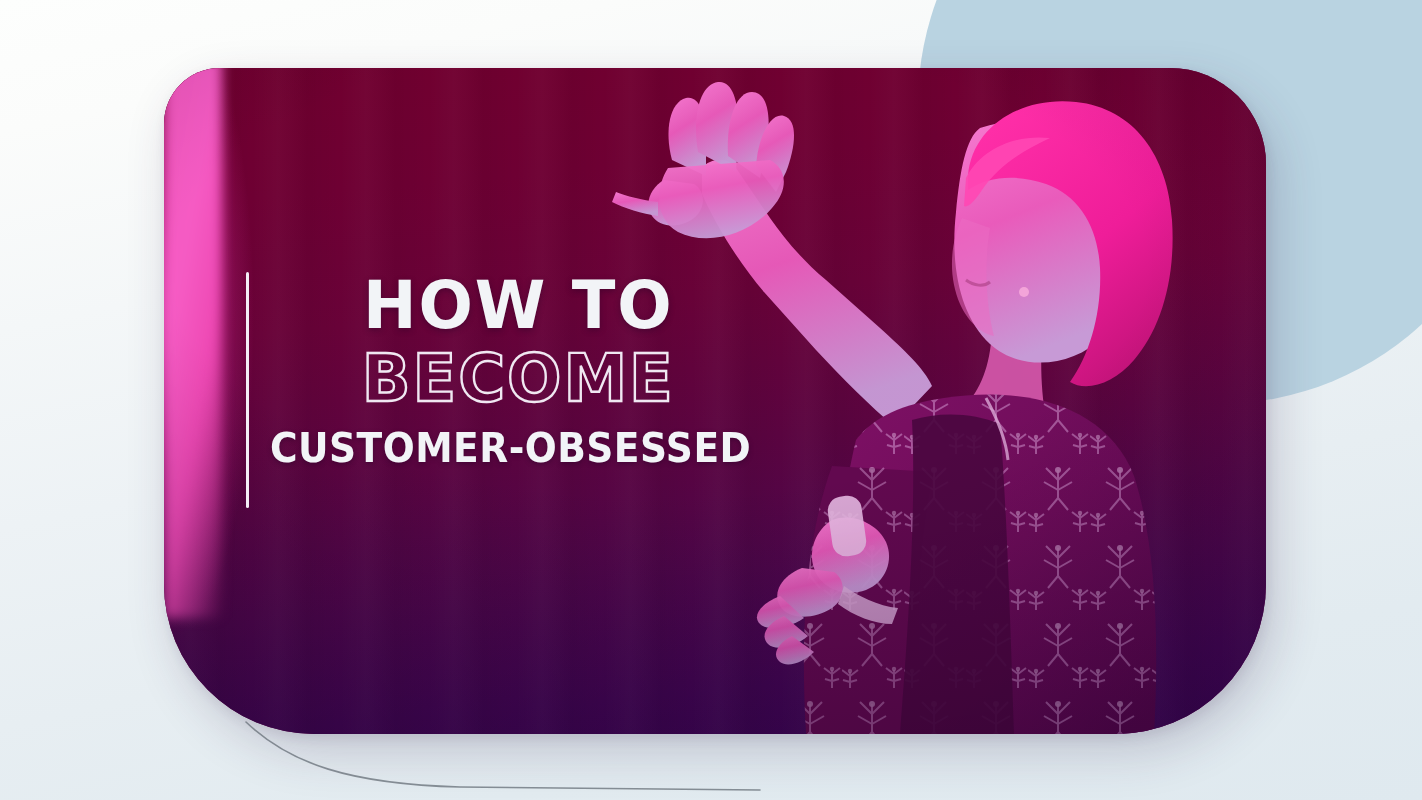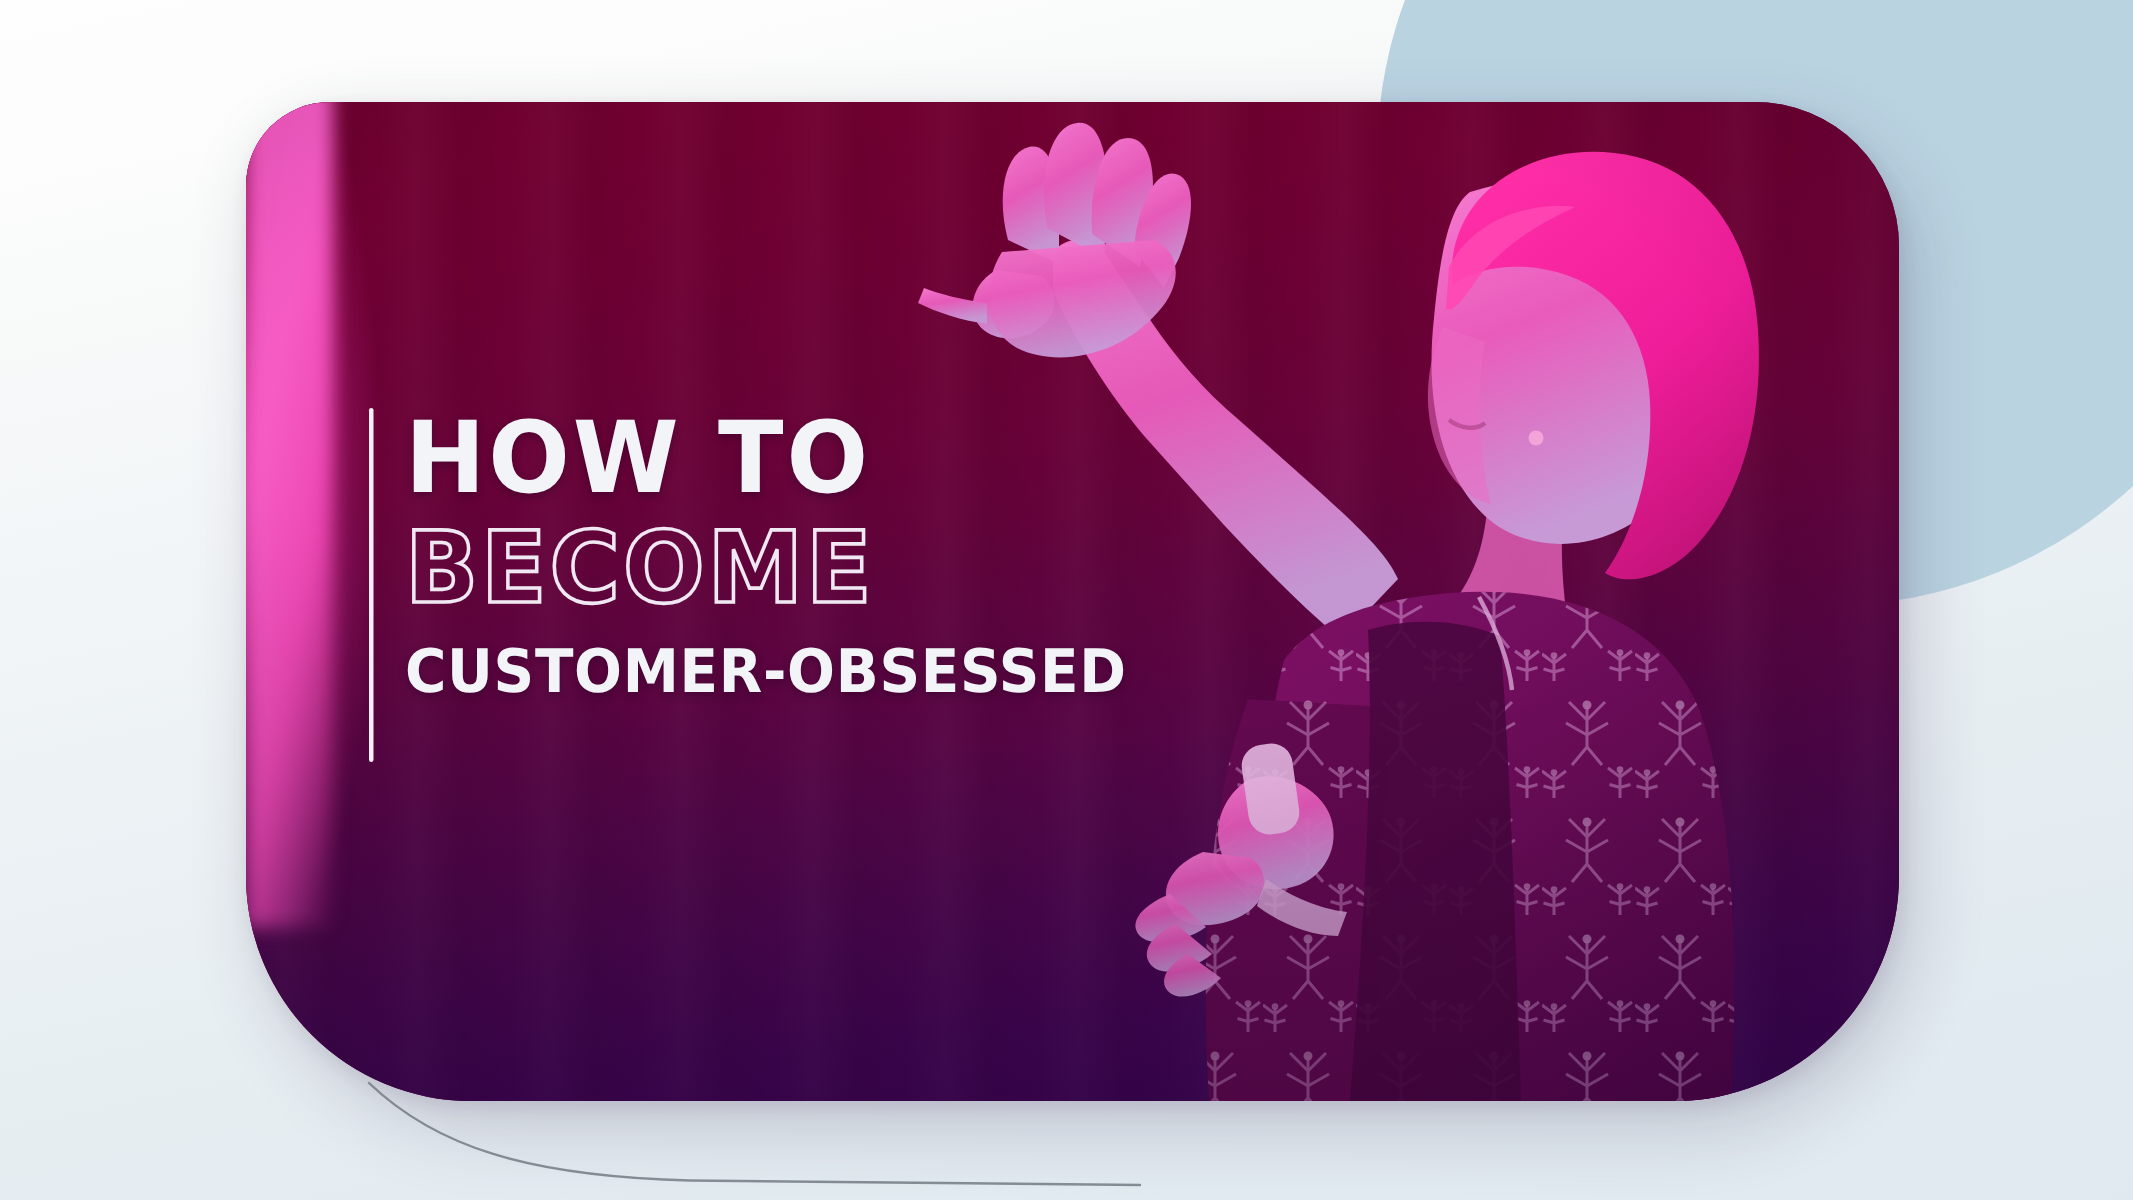--- a/index.html
+++ b/index.html
@@ -56,20 +56,21 @@
     height: 666px;
   }
   .card {
     position: absolute;
     inset: 0;
     border-radius: 56px 96px 150px 150px;
     overflow: hidden;
     box-shadow: 10px 18px 48px rgba(60, 40, 80, 0.20),
                 2px 4px 12px rgba(60, 40, 80, 0.10);
     background: #5e0640;
+    text-align: center;
   }
 
   
   .curtain {
     position: absolute;
     inset: 0;
     background:
       linear-gradient(175deg,
         #71002f 0%,
         #6e0033 18%,

